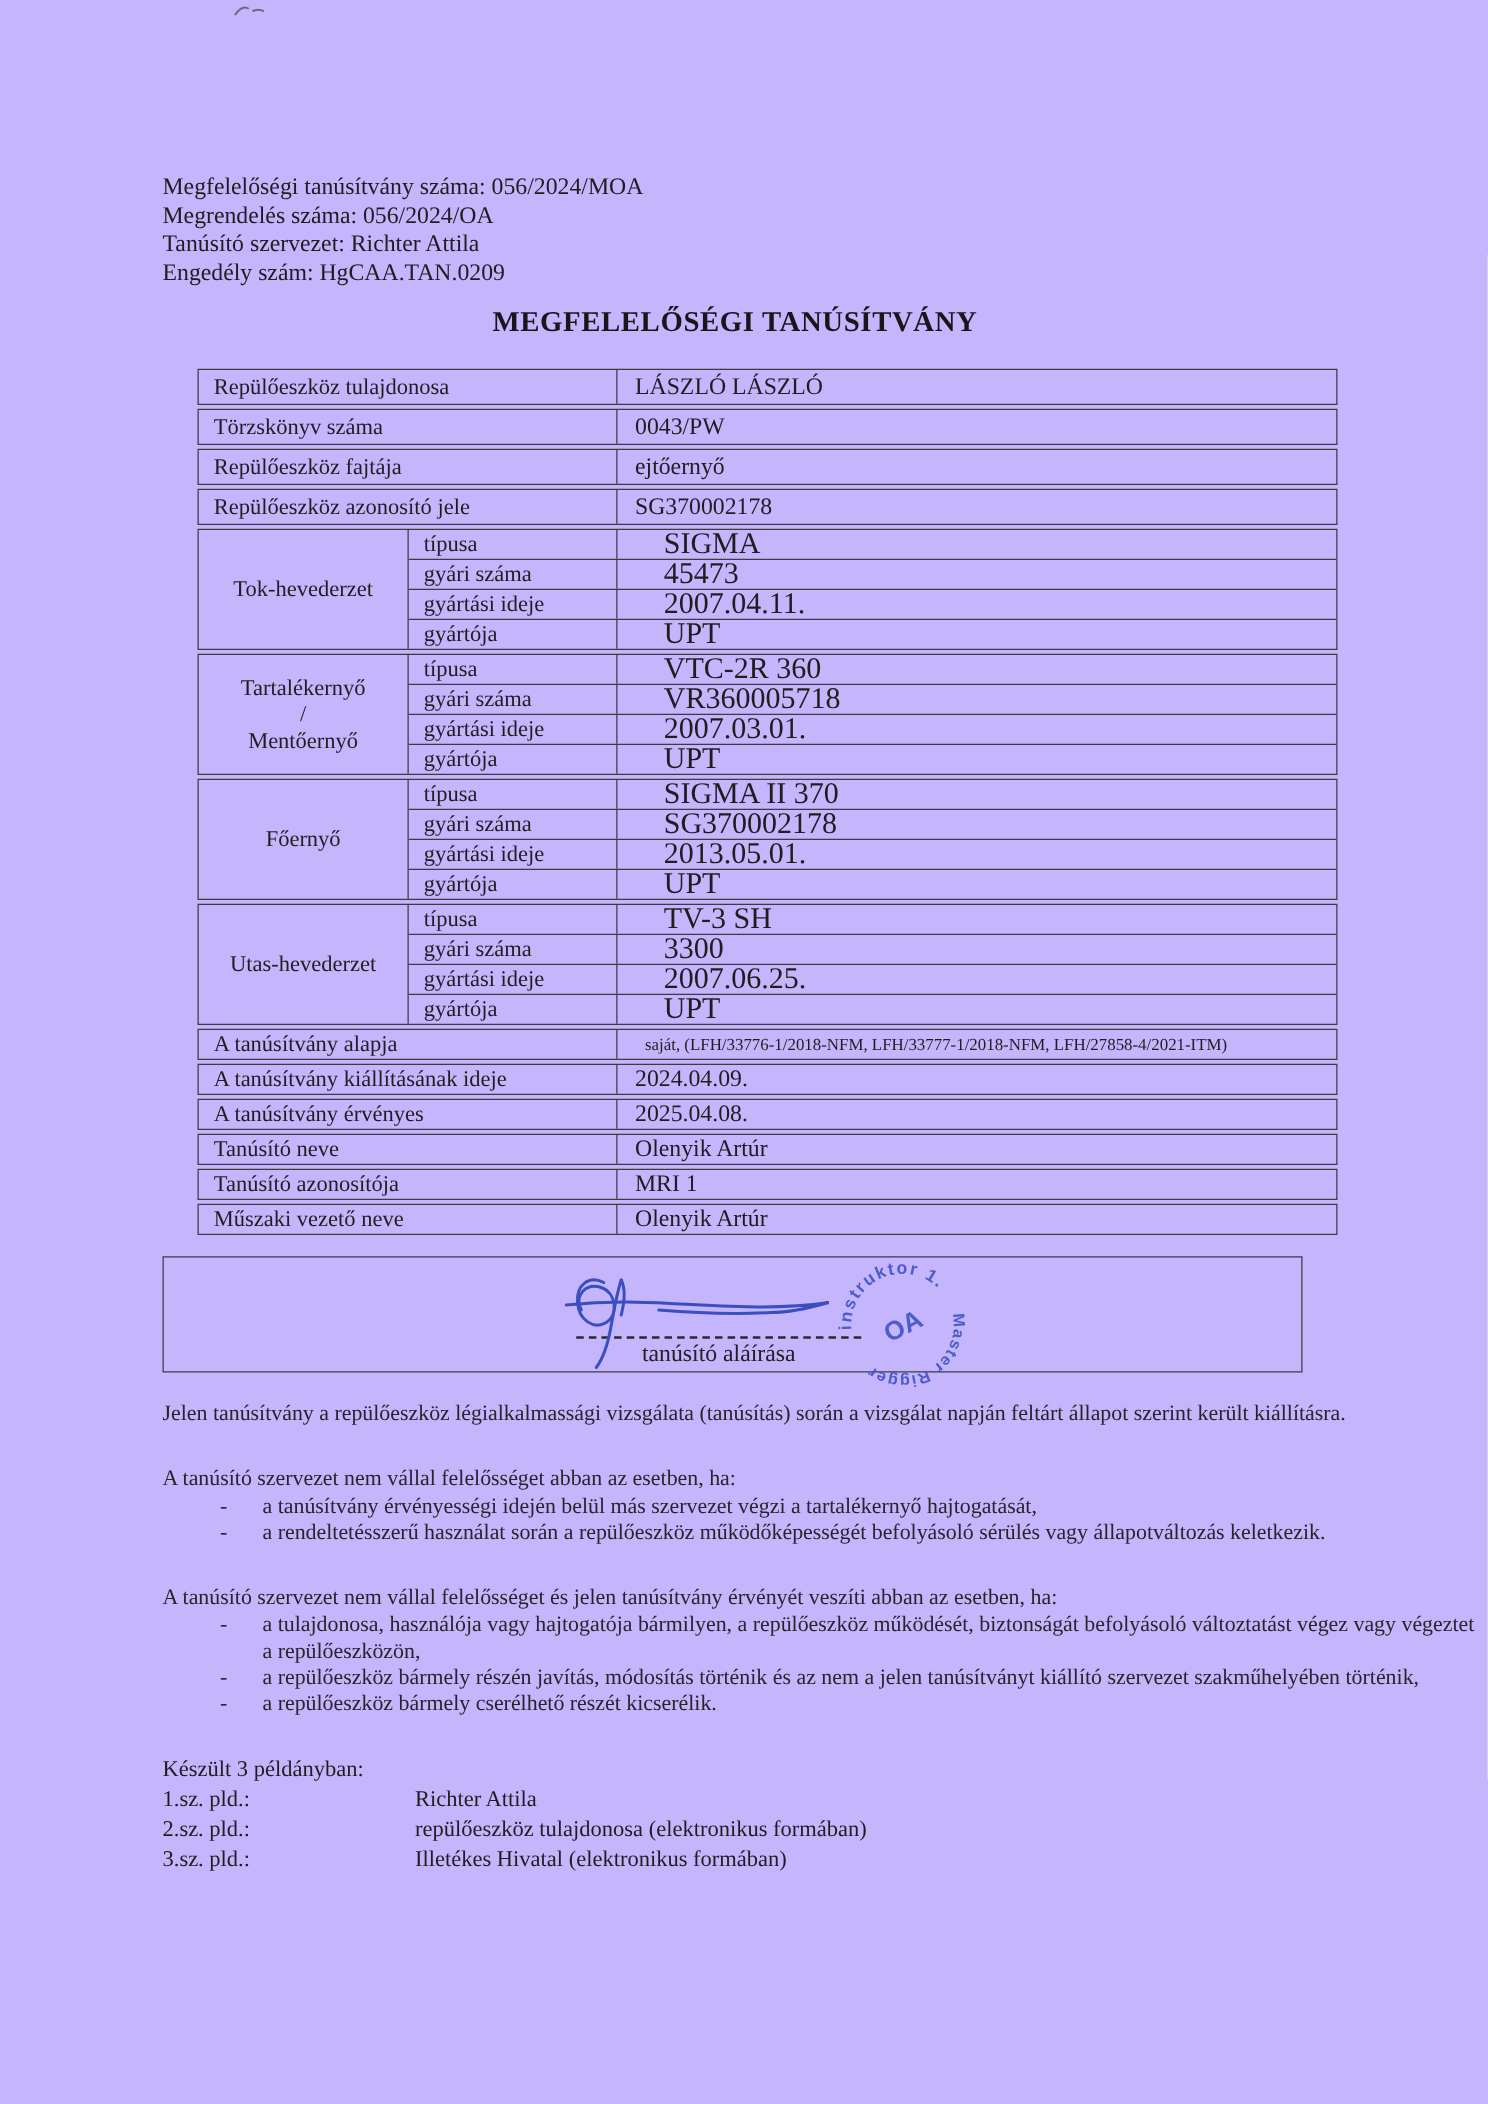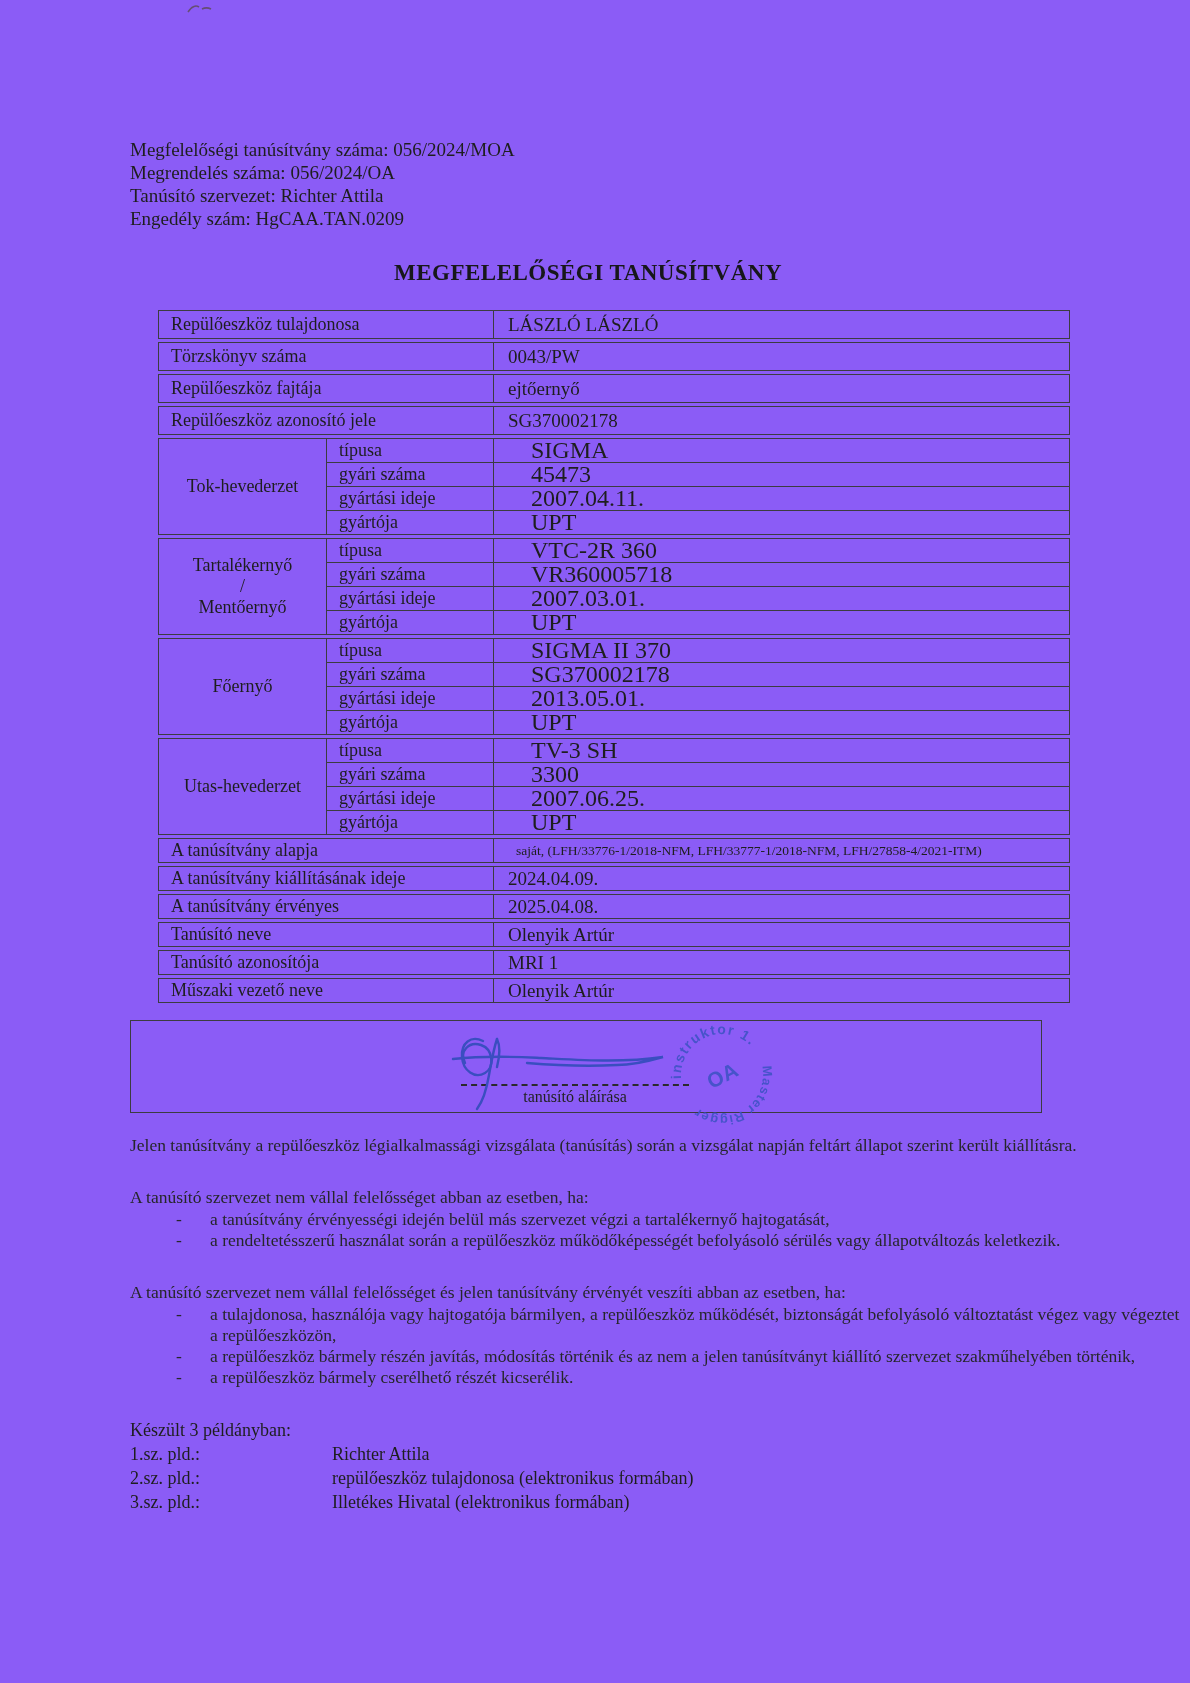--- a/index.html
+++ b/index.html
@@ -1,49 +1,49 @@
 <!DOCTYPE html>
 <html lang="hu"><head>
 <meta charset="utf-8">
 <style>
   html,body{margin:0;padding:0;background:#e8e8e6;}
   .sheet{
     position:relative;
     width:1190px;height:1683px;
     margin:0 auto;
-    background:#8b5cf6;
+    background:#c4b5fd;
     font-family:"Liberation Serif","DejaVu Serif",serif;
     color:#1e1e1e;
     overflow:hidden;
   }
   .scan-mark{position:absolute;left:186px;top:4px;width:26px;height:10px;}
   .content{position:absolute;left:130px;top:0;width:916px;}
   
   .hdr{margin-top:138px;font-size:19px;line-height:23px;}
   .hdr div{white-space:nowrap;}
   
-  .title{margin-top:30px;text-align:center;font-weight:bold;font-size:23px;letter-spacing:.5px;color:#17171a;}
+  .title{margin-top:15px;text-align:center;font-weight:bold;font-size:23px;letter-spacing:.5px;color:#17171a;}
   
   .cert-table{margin-top:24px;width:912px;padding-left:28px;}
   .tsection{border:1.6px solid #3c3c40;margin-bottom:3px;display:flex;background:transparent;}
   .cell-label{width:335px;border-right:1.4px solid #3c3c40;padding:2px 0 2px 12px;font-size:18px;line-height:23px;box-sizing:border-box;}
   .cell-value{flex:1;padding:2px 0 2px 14px;font-size:19px;line-height:23px;box-sizing:border-box;}
   .group .gname{width:168px;border-right:1.4px solid #3c3c40;display:flex;flex-direction:column;justify-content:center;align-items:center;text-align:left;font-size:18px;line-height:21px;box-sizing:border-box;padding:2px 4px;}
   .group .gsub{flex:1;display:flex;flex-direction:column;}
   .subrow{display:flex;border-top:1.2px solid #3c3c40;gap:23px;}
   .subrow:first-child{border-top:none;}
   .subrow .sl{width:167px;border-right:1.4px solid #3c3c40;padding:1px 0 1px 12px;font-size:18px;line-height:21px;box-sizing:border-box;}
   .subrow .sv{flex:1;padding:1px 0 1px 14px;font-size:24px;line-height:21px;box-sizing:border-box;}
   .brow .cell-label{padding-top:1px;padding-bottom:1px;line-height:21px;}
   .brow .cell-value{padding-top:1px;padding-bottom:1px;line-height:21px;}
   .brow .cell-value.small{font-size:13.5px;line-height:21px;padding-left:22px;}
   
   .sigbox{position:relative;margin-top:17px;width:912px;height:93px;border:1.6px solid #3c3c40;box-sizing:border-box;}
   .dashline{position:absolute;left:330px;top:63px;width:228px;border-top:2.6px dashed #2a2a2a;}
-  .sigcaption{position:absolute;left:330px;top:67px;width:228px;text-align:center;font-size:16px;color:#222;}
+  .sigcaption{position:absolute;left:330px;top:67px;width:228px;text-align:center;font-size:19px;color:#222;}
   .sig-svg{position:absolute;left:300px;top:6px;}
   .stamp-svg{position:absolute;left:533px;top:-4px;}
   
   .para{margin-top:0;font-size:17.5px;line-height:21px;color:#26262a;}
   .p1{margin-top:22px;}
   .p2{margin-top:31px;}
   .p3{margin-top:31px;}
   .bullets{margin-top:1px;}
   .bullet{display:flex;}
   .bullet .dash{width:34px;padding-left:46px;flex:none;}

